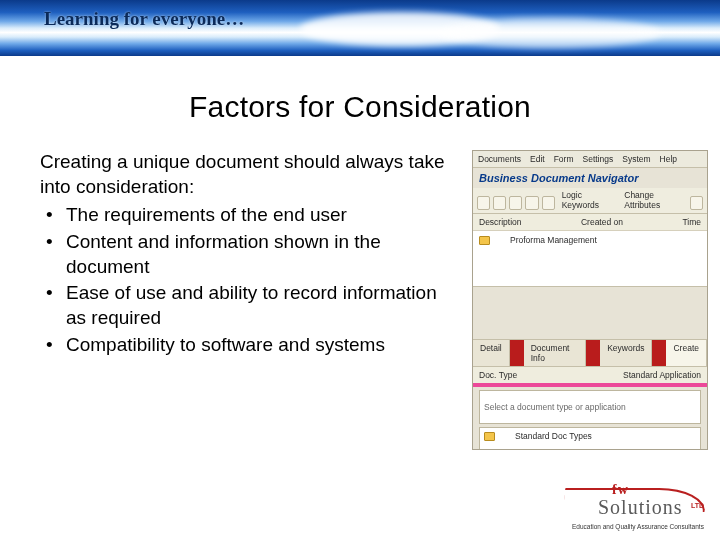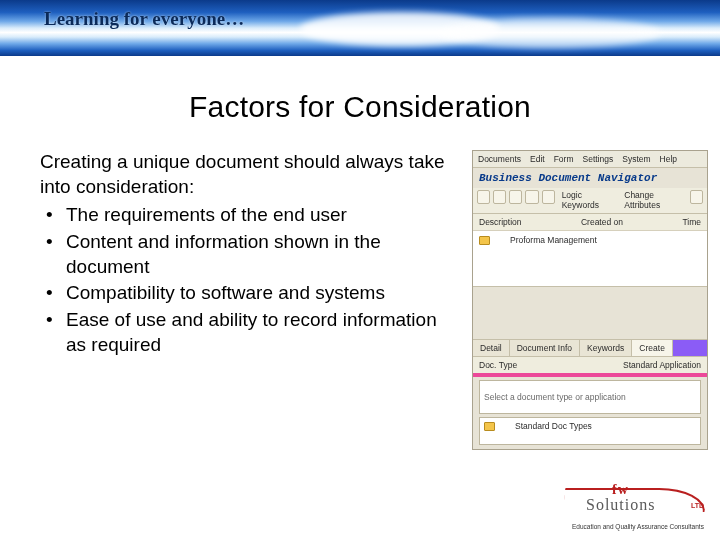--- a/index.html
+++ b/index.html
@@ -82,30 +82,30 @@
   }
   .app-menubar {
     background: #eceadd;
     border-bottom: 1px solid #c5bfa9;
     padding: 3px 5px;
     display: flex;
     gap: 9px;
   }
   .app-menubar span { color: #2b2b2b; }
   .app-subtitle {
-    font-family: Liberation Mono, monospace;
+    font-family: Liberation Sans, sans-serif;
     font-style: italic;
     font-weight: bold;
     color: #083a8a;
     font-size: 11px;
     padding: 4px 6px;
   }
   .app-toolbar {
     display: flex;
-    align-items: flex-start;
+    align-items: flex-end;
     gap: 3px;
     padding: 2px 4px 3px;
     border-bottom: 1px solid #c5bfa9;
     background: #efeddf;
   }
   .tb-btn {
     width: 14px; height: 14px;
     background: #f7f5ea;
     border: 1px solid #bdb69e;
     border-radius: 2px;
@@ -129,23 +129,24 @@
   .folder-ico {
     width: 11px; height: 9px;
     background: #f4c54a;
     border: 1px solid #b88c1e;
     border-radius: 1px;
   }
   .blank { flex: 1; background: #e7e3d6; }
 
   .tabs {
     display: flex;
-    background: #8b5cf6;
+    background: #b91c1c;
     border-top: 1px solid #c5bfa9;
     border-bottom: 1px solid #c5bfa9;
+    gap: 14px;
   }
   .tab {
     padding: 3px 7px;
     border-right: 1px solid #c5bfa9;
     background: #e9e5d5;
   }
   .tab.active { background: #f7f5ea; }
 
   .lower-row {
     display: flex;
@@ -194,23 +195,23 @@
     border-left: none; border-bottom: none;
     border-radius: 0 60px 0 0 / 0 30px 0 0;
     transform: skewX(-6deg);
   }
   .logo-fw {
     position: absolute; left: 58px; top: 0;
     font-family: "Times New Roman", Times, serif;
     font-size: 14px; font-weight: bold; color: #b91f1f; letter-spacing: 1px;
   }
   .logo-sol {
-    position: absolute; left: 32px; top: 14px;
+    position: absolute; left: 44px; top: 14px;
     font-family: "Times New Roman", Times, serif;
-    font-size: 16px; color: #5a5a5a; letter-spacing: 1px;
+    font-size: 20px; color: #5a5a5a; letter-spacing: 1px;
   }
   .logo-ltd {
     position: absolute; right: 0; top: 20px;
     font-size: 7px; color: #b91f1f; font-weight: bold;
   }
   .logo-sub {
     position: absolute; left: 18px; bottom: 0;
     font-size: 6.5px; color: #333;
   }
 </style>
@@ -223,22 +224,22 @@
     <div class="tagline">Learning for everyone…</div>
   </div>
 
   <div class="title">Factors for Consideration</div>
 
   <div class="body-area">
     <div class="intro">Creating a unique document should always take into consideration:</div>
     <ul class="bullets">
       <li>The requirements of the end user</li>
       <li>Content and information shown in the document</li>
+      <li>Ease of use and ability to record information as required</li>
       <li>Compatibility to software and systems</li>
-      <li>Ease of use and ability to record information as required</li>
     </ul>
   </div>
 
   <div class="app-shot">
     <div class="app-menubar">
       <span>Documents</span>
       <span>Edit</span>
       <span>Form</span>
       <span>Settings</span>
       <span>System</span>

